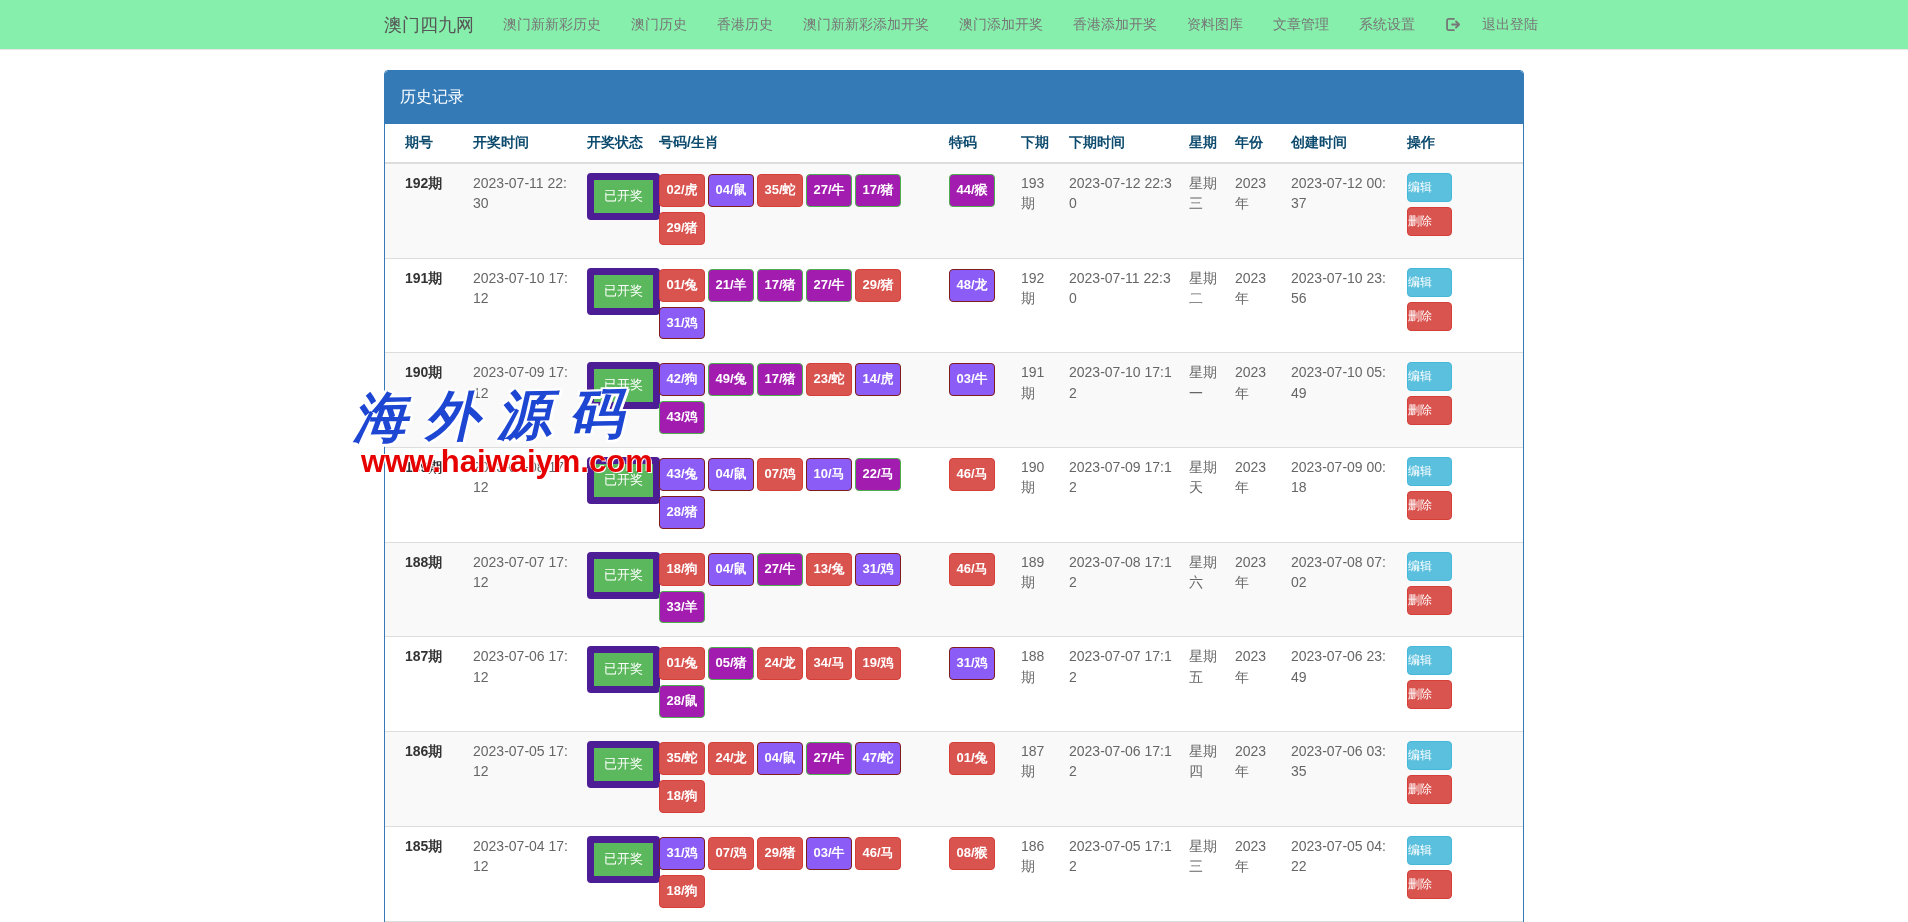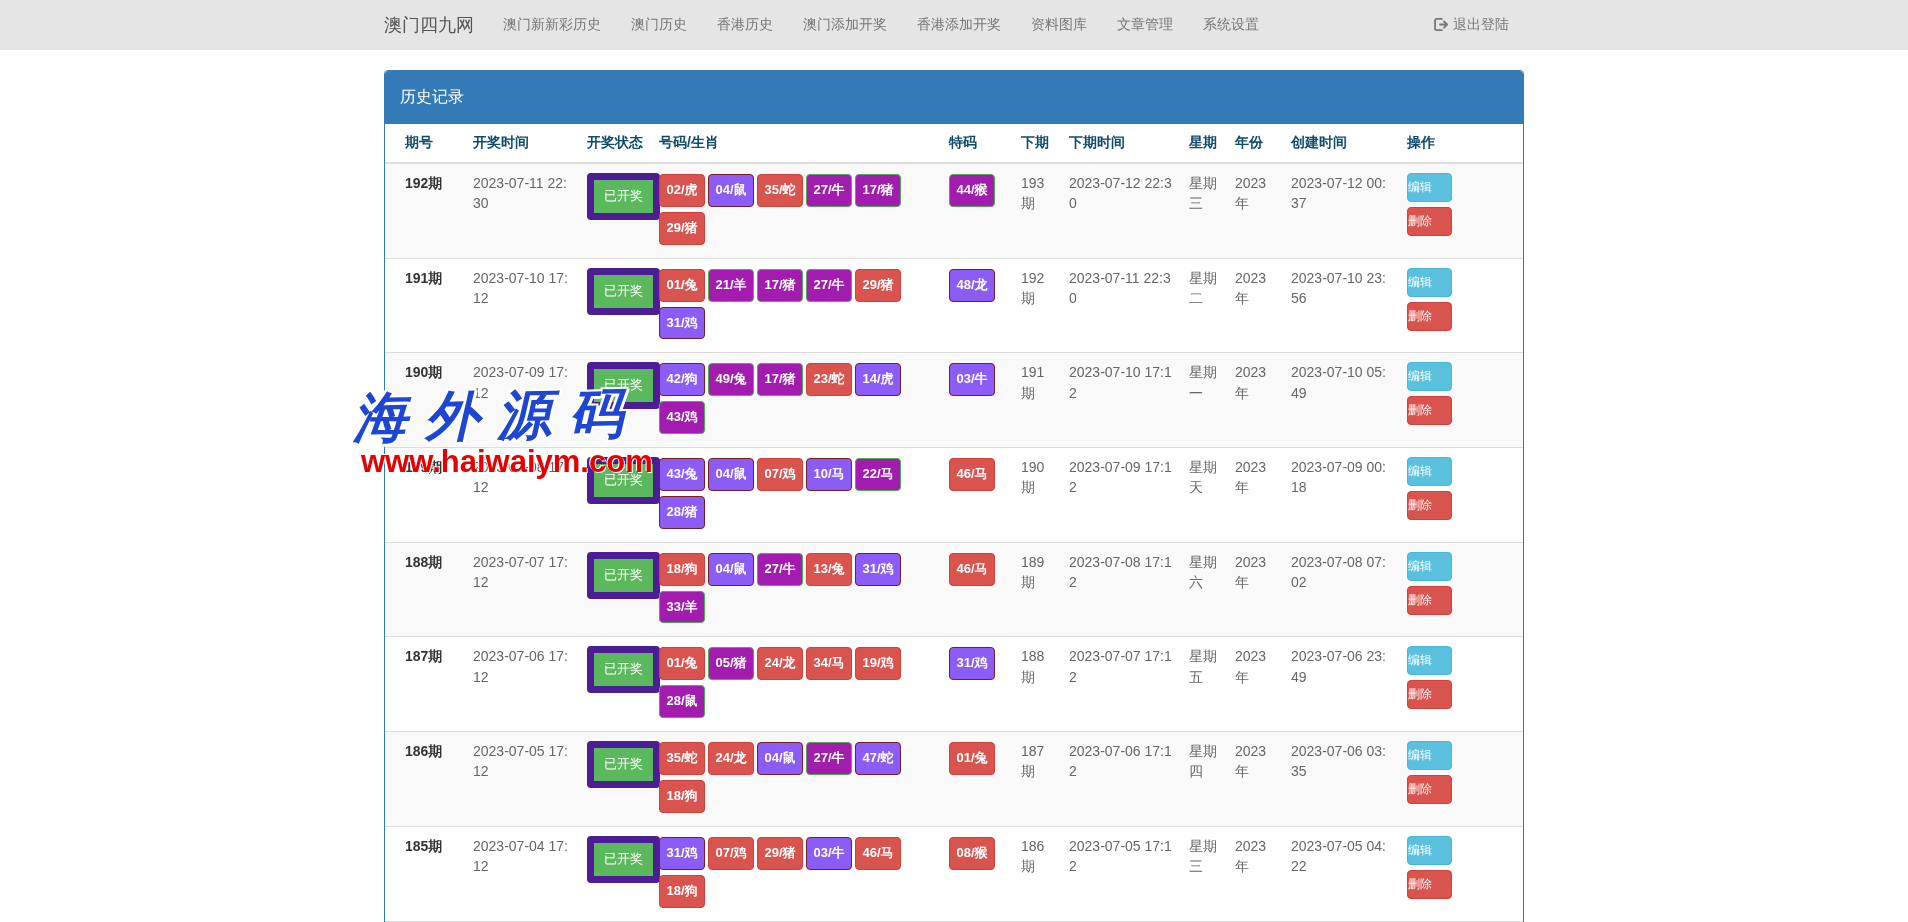--- a/index.html
+++ b/index.html
@@ -6,36 +6,36 @@
   html, body {
     margin: 0; padding: 0;
     height: 922px; overflow: hidden;
     min-width: 1908px;
     background: #fff;
     font-family: "Liberation Sans", "DejaVu Sans", sans-serif;
     font-size: 14px; color: #666;
   }
   
   .navbar {
-    height: 50px; background: #e5e5e5; border-bottom: 1px solid #e7e7e7;
+    height: 50px; background: #86efac; border-bottom: 1px solid #e7e7e7;
   }
   .nav-inner {
     width: 1170px; margin: 0 auto; height: 100%;
     padding: 0 15px; display: flex; align-items: center;
   }
   .brand {
     font-size: 18px; color: #555; text-decoration: none;
     margin-right: 14px; white-space: nowrap;
   }
   .nav-links { display: flex; align-items: center; flex: 1; }
   .nav-link {
     color: #777; text-decoration: none; font-size: 14px;
     padding: 15px; white-space: nowrap; cursor: pointer;
   }
-  .logout { margin-left: auto; display: flex; align-items: center; gap: 5px; }
+  .logout { margin-left: auto; display: flex; align-items: center; gap: 22px; }
   .logout svg { display: block; }
   
   .container { width: 1170px; margin: 0 auto; padding: 0 15px; position: relative; }
   .panel {
     margin-top: 20px; background: #fff;
     border: 1px solid #337ab7; border-radius: 4px;
     overflow: hidden;
   }
   .panel-heading {
     background: #337ab7; color: #fff;
@@ -102,20 +102,21 @@
 <body>
 
 <nav class="navbar">
   <div class="nav-inner">
     <a class="brand" href="#">澳门四九网</a>
     <div class="nav-links">
 
       <a class="nav-link" href="#">澳门新新彩历史</a>
         <a class="nav-link" href="#">澳门历史</a>
         <a class="nav-link" href="#">香港历史</a>
+        <a class="nav-link" href="#">澳门新新彩添加开奖</a>
         <a class="nav-link" href="#">澳门添加开奖</a>
         <a class="nav-link" href="#">香港添加开奖</a>
         <a class="nav-link" href="#">资料图库</a>
         <a class="nav-link" href="#">文章管理</a>
         <a class="nav-link" href="#">系统设置</a>
         <a class="nav-link logout" href="#">
         <span>
           <svg width="15" height="15" viewBox="0 0 16 16" fill="none" stroke="#777" stroke-width="1.9" stroke-linecap="round" stroke-linejoin="round">
             <path d="M9.5 2 H3.8 a1.6 1.6 0 0 0 -1.6 1.6 v8.8 a1.6 1.6 0 0 0 1.6 1.6 H9.5"></path>
             <path d="M7.5 8 h7"></path>

